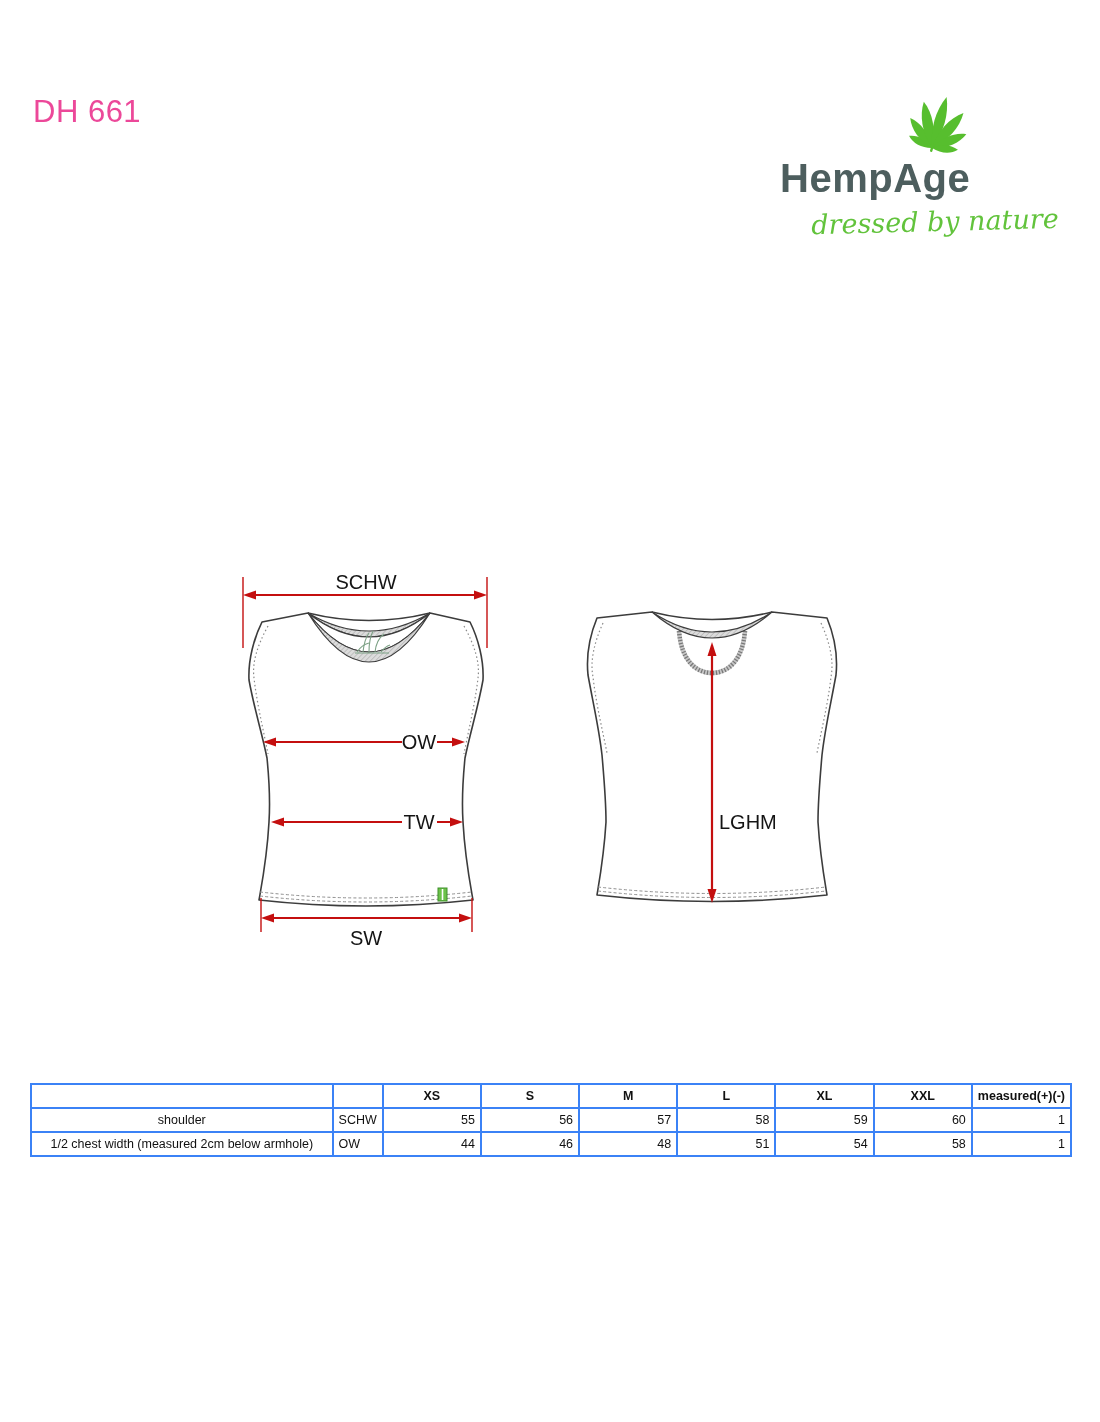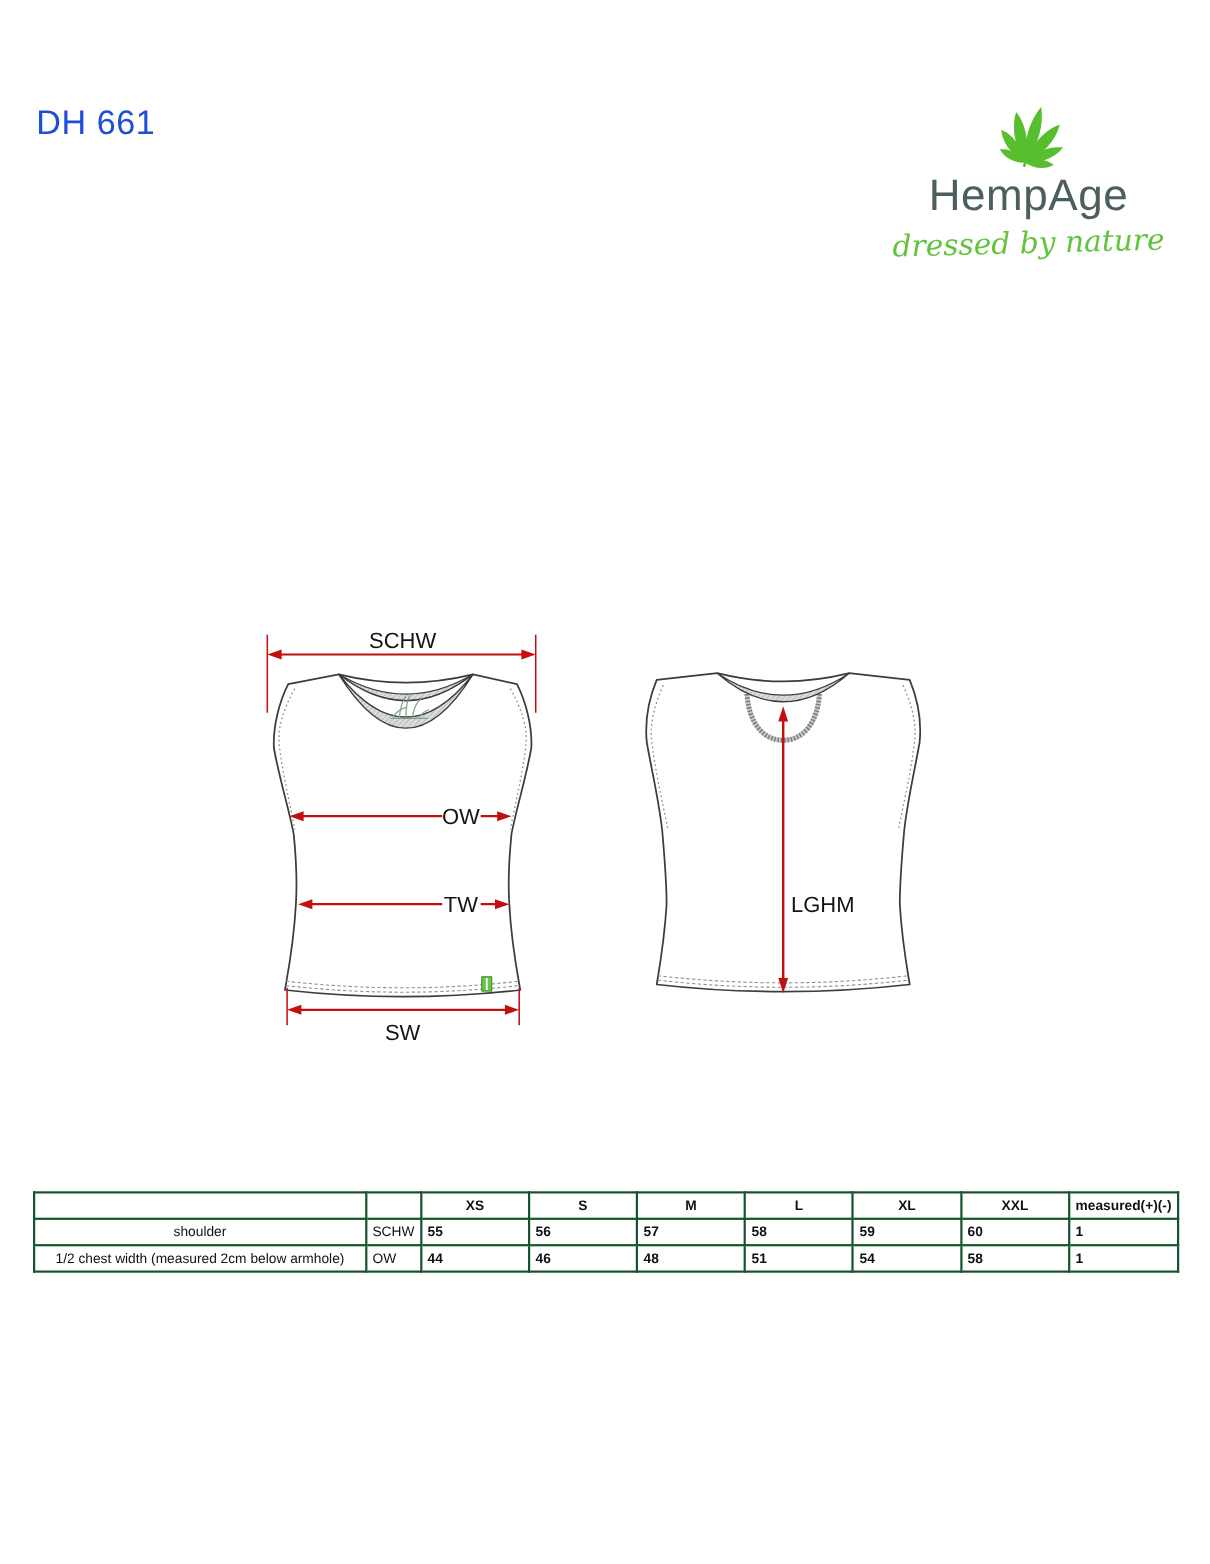--- a/index.html
+++ b/index.html
@@ -3,49 +3,49 @@
 <meta charset="utf-8">
 <style>
   html,body{margin:0;padding:0;}
   body{
     width:1100px;height:1422px;position:relative;background:#ffffff;
     font-family:"Liberation Sans",sans-serif;color:#1a1a1a;overflow:hidden;
   }
   .abs{position:absolute;}
 
   
-  #page-title{left:33px;top:94px;font-size:31px;letter-spacing:0.5px;color:#1d4ed8;}
+  #page-title{left:33px;top:94px;font-size:31px;letter-spacing:0.5px;color:#ec4899;}
 
   
   #logo{left:780px;top:84px;width:310px;height:170px;}
   #logo-leaf{position:absolute;left:108px;top:2px;width:92px;height:68px;}
-  #logo-brand{position:absolute;left:0;top:72px;width:310px;text-align:center;
-    font-size:40px;font-weight:normal;color:#4d5e5e;letter-spacing:0.5px;}
+  #logo-brand{position:absolute;left:0;top:72px;width:310px;
+    font-size:40px;font-weight:bold;color:#4d5e5e;letter-spacing:0.5px;}
   #logo-tagline{position:absolute;left:0;top:122px;width:310px;text-align:center;
     font-family:"DejaVu Serif",serif;font-style:italic;font-size:27px;color:#62c33c;
     transform:rotate(-1.5deg);}
 
   
   #front-view{left:232px;top:566px;width:260px;height:390px;}
   #back-view{left:575px;top:593px;width:270px;height:335px;}
   svg text{font-family:"Liberation Sans",sans-serif;}
 
   
   #size-table{
     position:absolute;left:30px;top:1083px;width:1042px;
     border-collapse:collapse;table-layout:fixed;font-size:12.5px;color:#111;
   }
   #size-table th,#size-table td{
-    border:2px solid #14532d;height:20px;padding:1px 5px;
+    border:2px solid #3b82f6;height:20px;padding:1px 5px;
     overflow:hidden;white-space:nowrap;font-weight:normal;
   }
   #size-table th{font-weight:bold;text-align:center;}
   #size-table td.lbl{text-align:center;}
   #size-table td.code{text-align:left;}
-  #size-table td.num{text-align:left;font-weight:bold;}
+  #size-table td.num{text-align:right;}
 </style>
 </head>
 <body>
 
 <div class="abs" id="page-title">DH 661</div>
 
 <div class="abs" id="logo">
   <svg id="logo-leaf" viewBox="0 0 92 68">
     <g transform="translate(44,62) rotate(16)" fill="#57be2e">
       <path transform="rotate(-78)" d="M0,0 C-5,-9 -5,-19 0,-26 C5,-19 5,-9 0,0 Z"></path>

